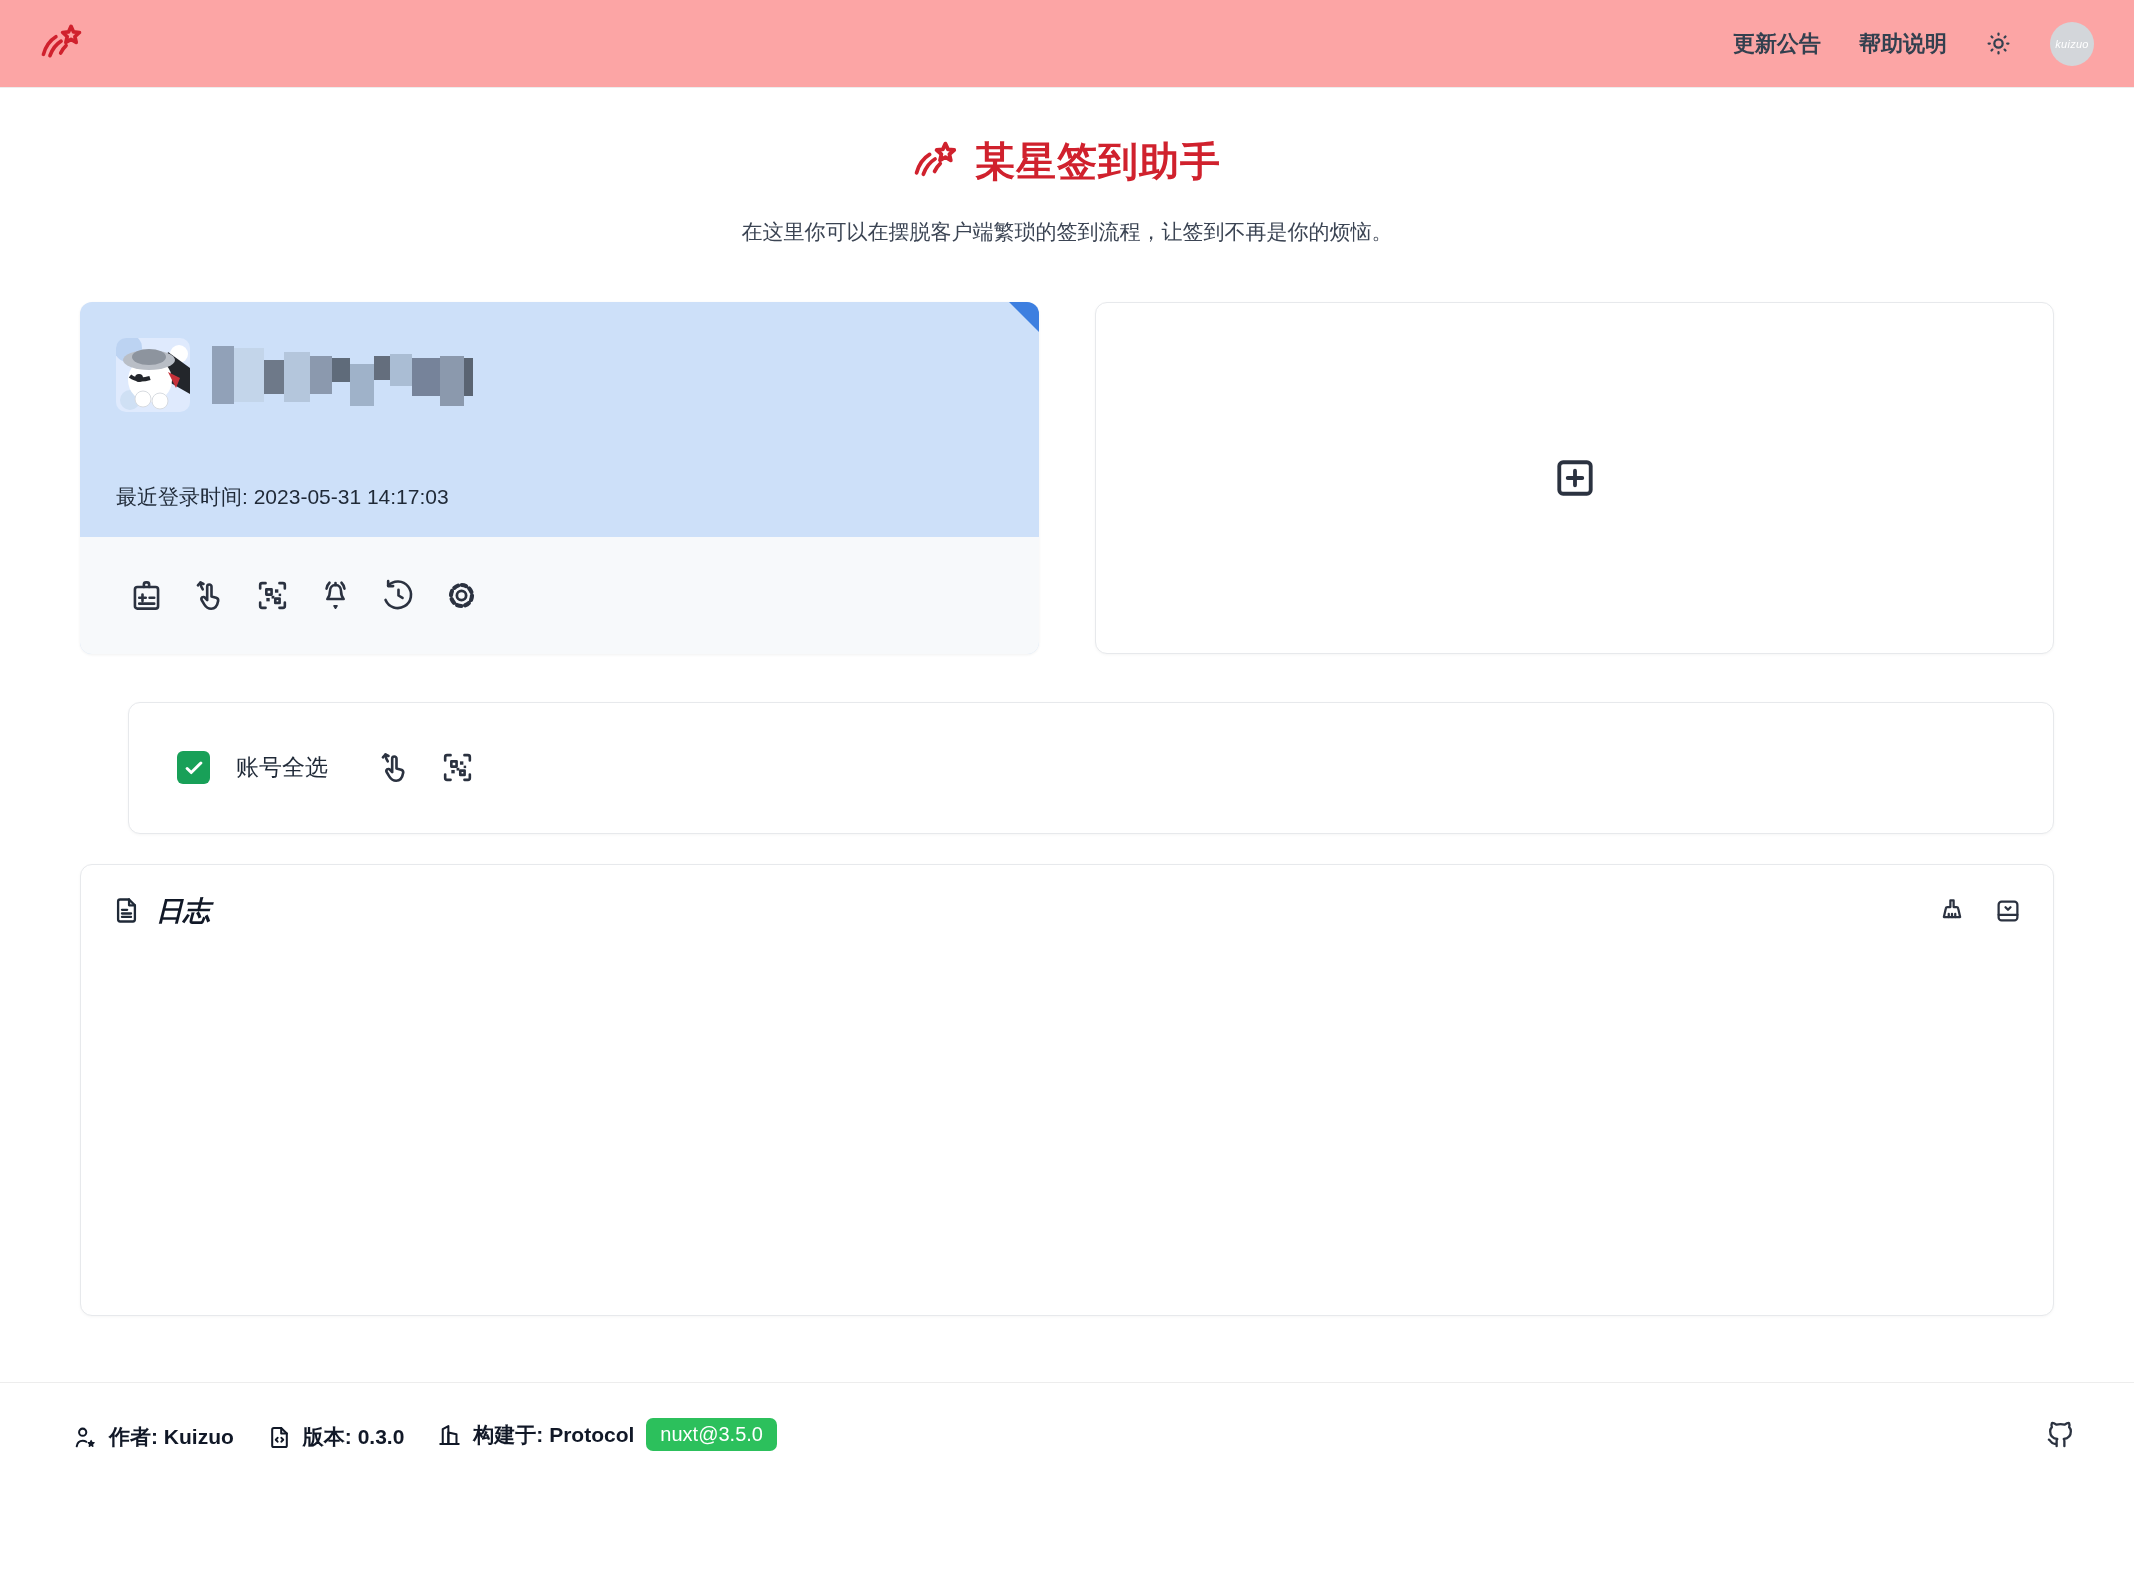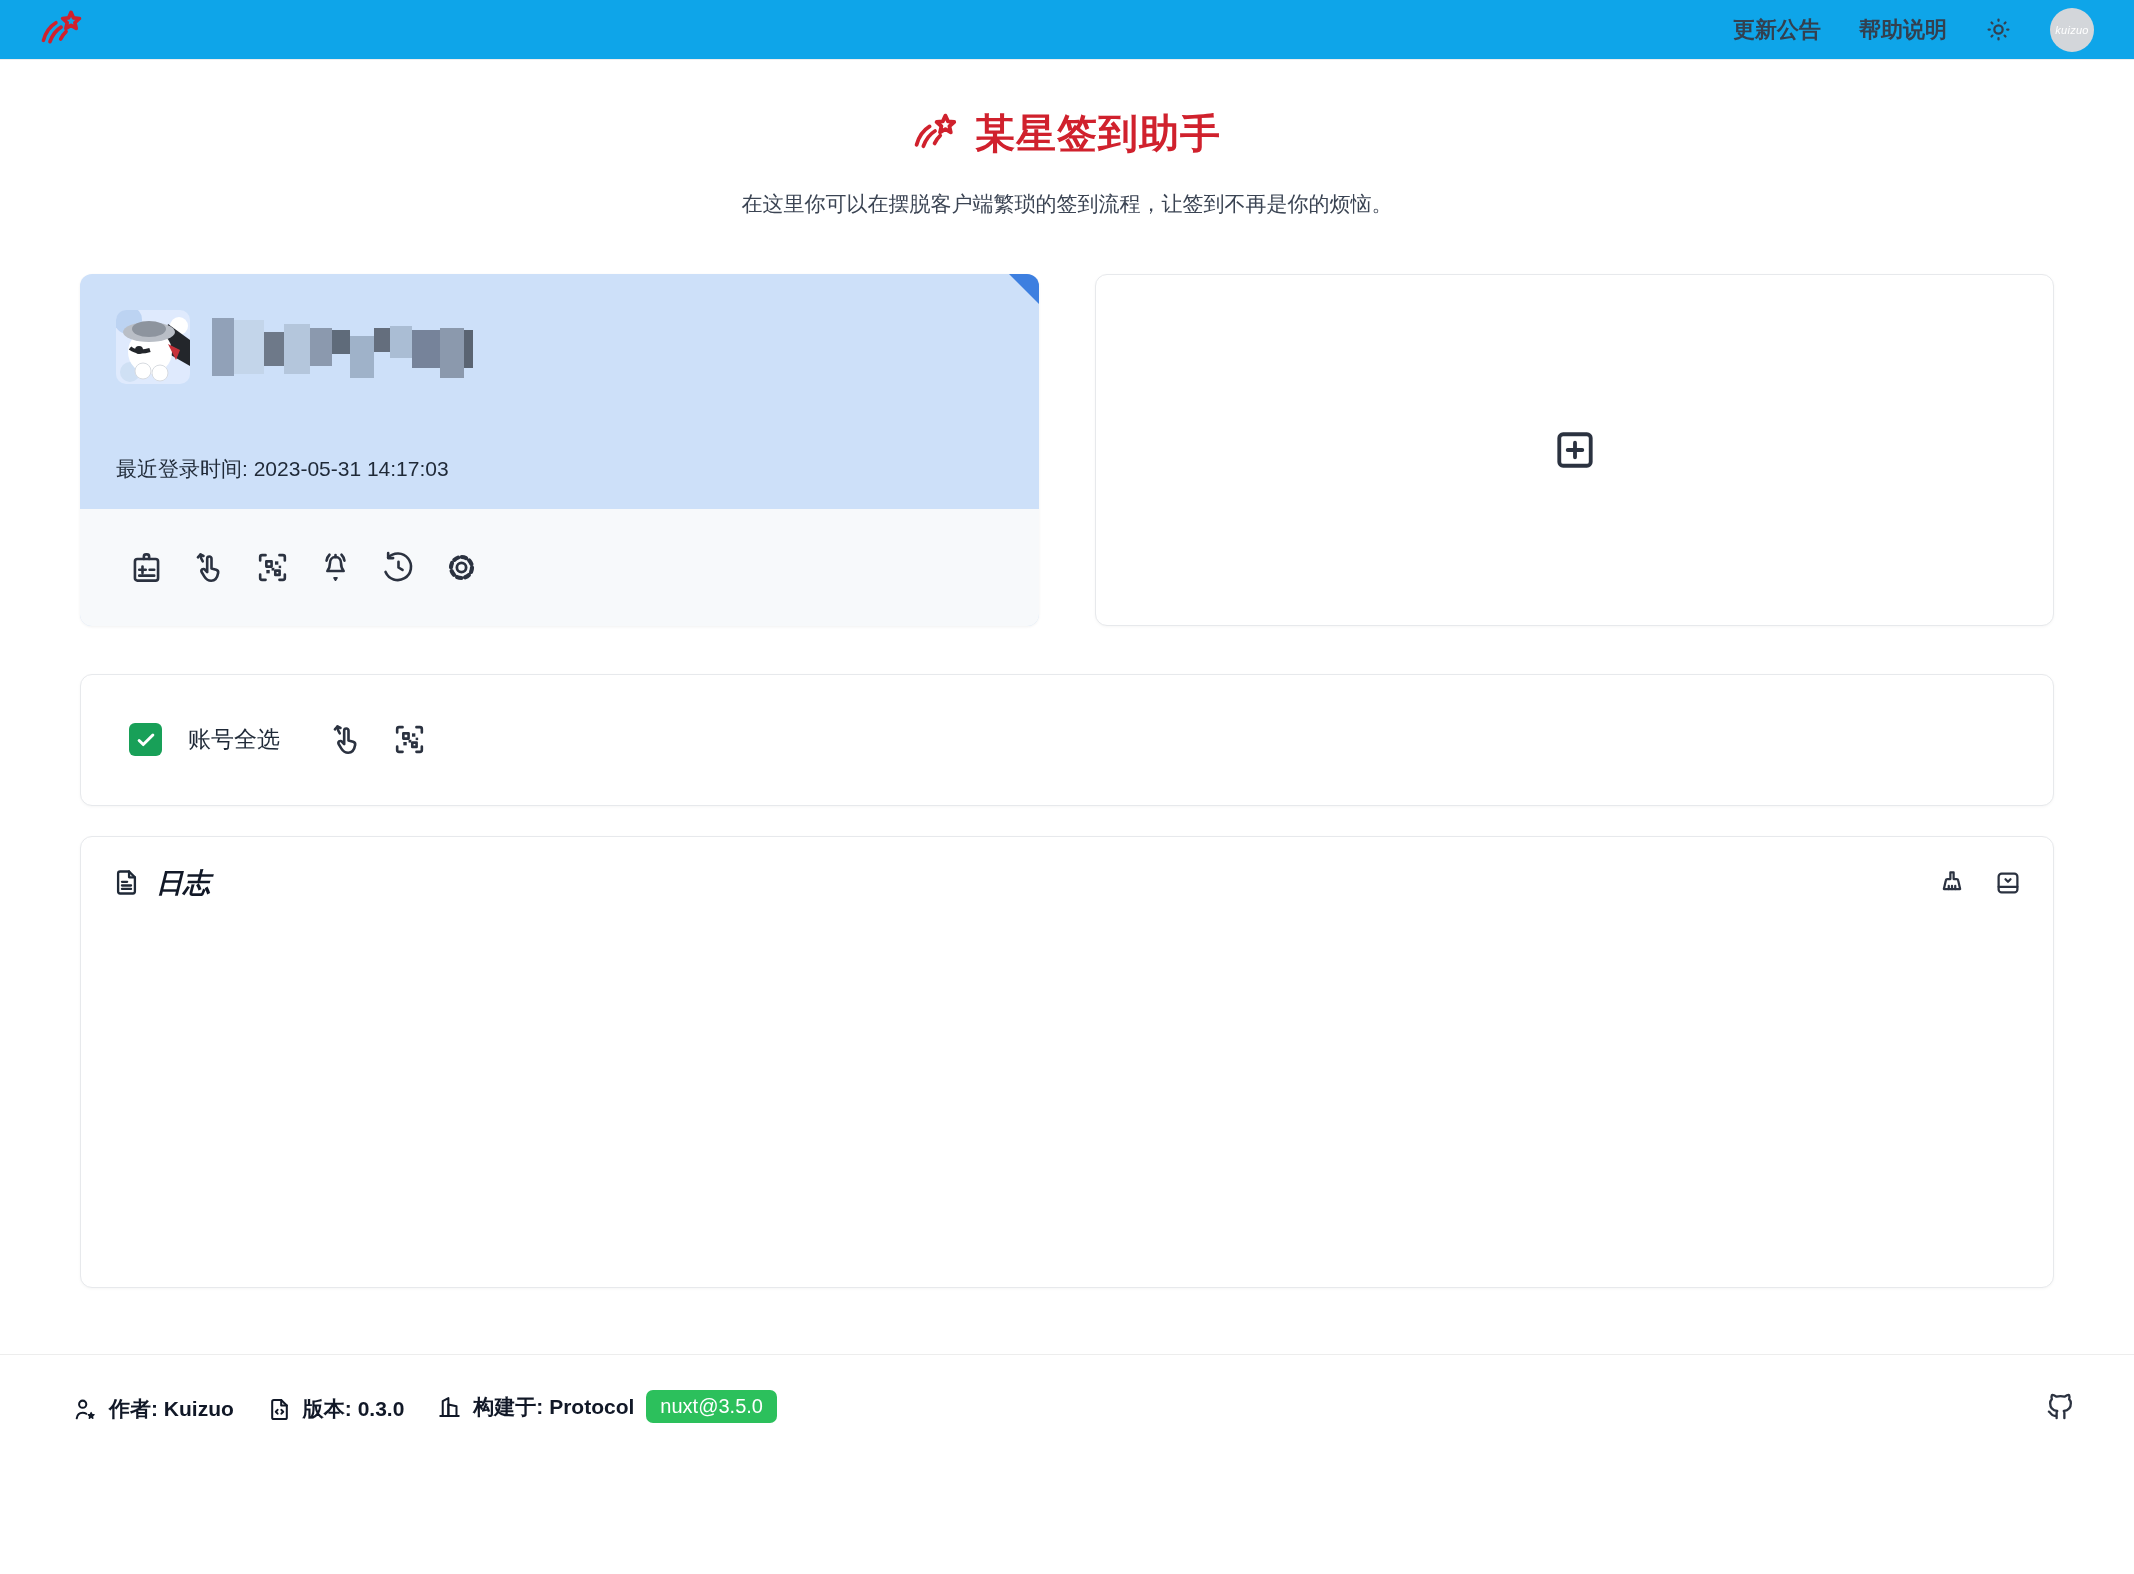--- a/index.html
+++ b/index.html
@@ -1,20 +1,20 @@
 <!DOCTYPE html>
 <html><head>
 <meta charset="utf-8">
 <style>
   * { margin:0; padding:0; box-sizing:border-box; }
   html,body { width:2134px; background:#fff; font-family:"Liberation Sans","DejaVu Sans",sans-serif; color:#1f2937; }
   svg { display:block; }
 
   
-  .header { height:60px; display:flex; align-items:center; justify-content:space-between; padding:0 40px; border-bottom:1px solid #ededed; background:#0ea5e9; }
+  .header { height:88px; display:flex; align-items:center; justify-content:space-between; padding:0 40px; border-bottom:1px solid #ededed; background:#fca5a5; }
   .header-right { display:flex; align-items:center; gap:38px; }
   .nav-link { font-size:22px; font-weight:600; color:#33404f; cursor:pointer; }
   .theme-btn { color:#33404f; cursor:pointer; }
   .avatar { width:44px; height:44px; border-radius:50%; background:#d3d6da; color:#fff; font-size:11px; display:flex; align-items:center; justify-content:center; letter-spacing:.3px; cursor:pointer;font-style:italic; }
 
   
   .container { padding:0 80px; }
   .hero { padding-top:46px; text-align:center; }
   .hero-title { display:inline-flex; align-items:center; gap:14px; color:#d0212d; }
   .hero-title h1 { font-size:40px; font-weight:bold; letter-spacing:1px; }
@@ -48,21 +48,21 @@
   .mosaic span:nth-child(10){width:28px;height:38px;margin-top:14px;background:#76839a;}
   .mosaic span:nth-child(11){width:24px;height:50px;margin-top:12px;background:#8b99ad;}
   .mosaic span:nth-child(12){width:9px;height:38px;margin-top:14px;background:#5a6472;}
   .login-time { font-size:21px; color:#1f2937; }
   .card-toolbar { height:117px; background:#f7f9fb; display:flex; align-items:center; gap:26px; padding-left:48px; }
   .icon-btn { color:#2b3240; cursor:pointer; background:none; border:none; display:flex; align-items:center; justify-content:center; }
   .card.add-card { background:#fff; border:1px solid #e7e9ec; box-shadow:0 1px 3px rgba(0,0,0,.04); display:flex; align-items:center; justify-content:center; cursor:pointer; color:#2b3240; }
 
   
   .panel { background:#fff; border:1px solid #e7e9ec; border-radius:12px; box-shadow:0 1px 3px rgba(0,0,0,.04); }
-  .select-panel { margin-top:48px; height:132px; display:flex; align-items:center; gap:26px; padding-left:48px; }
+  .select-panel { margin-top:48px; height:132px; display:flex; align-items:center; gap:26px; padding-left:48px;margin-left:48px; }
   .checkbox { width:33px; height:33px; border-radius:6px; background:#18a058; display:flex; align-items:center; justify-content:center; cursor:pointer; flex:none; }
   .select-label { font-size:23px; color:#1f2937; margin-right:22px; }
 
   
   .log-panel { margin-top:30px; height:452px; padding:28px 30px; display:flex; flex-direction:column; }
   .log-head { display:flex; align-items:center; justify-content:space-between; }
   .log-title { display:flex; align-items:center; gap:14px; font-size:27px; font-weight:bold; color:#111827;font-style:italic; }
   .log-title svg { color:#1f2937; }
   .log-actions { display:flex; align-items:center; gap:26px; color:#2b3240; }
   .log-body { flex:1; }

